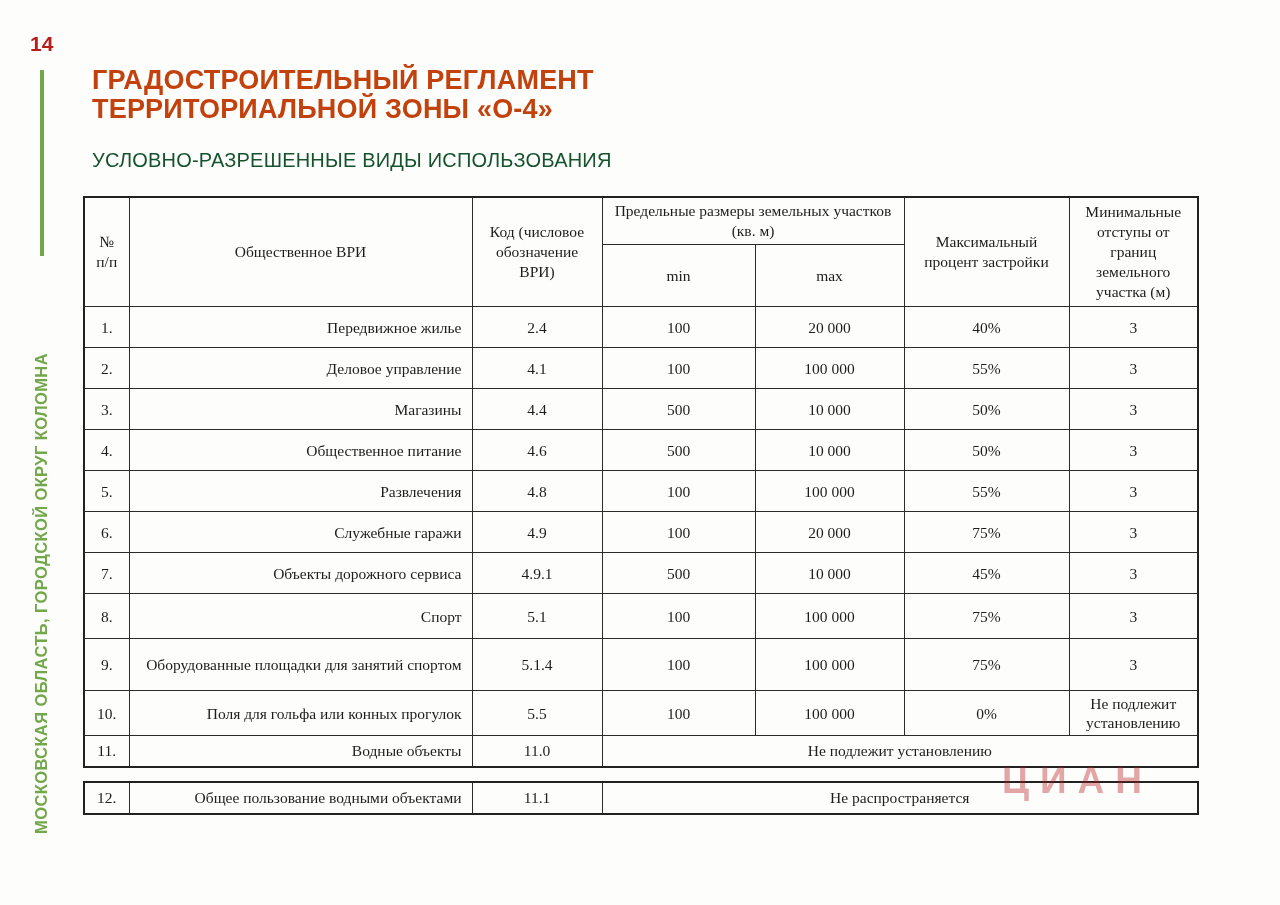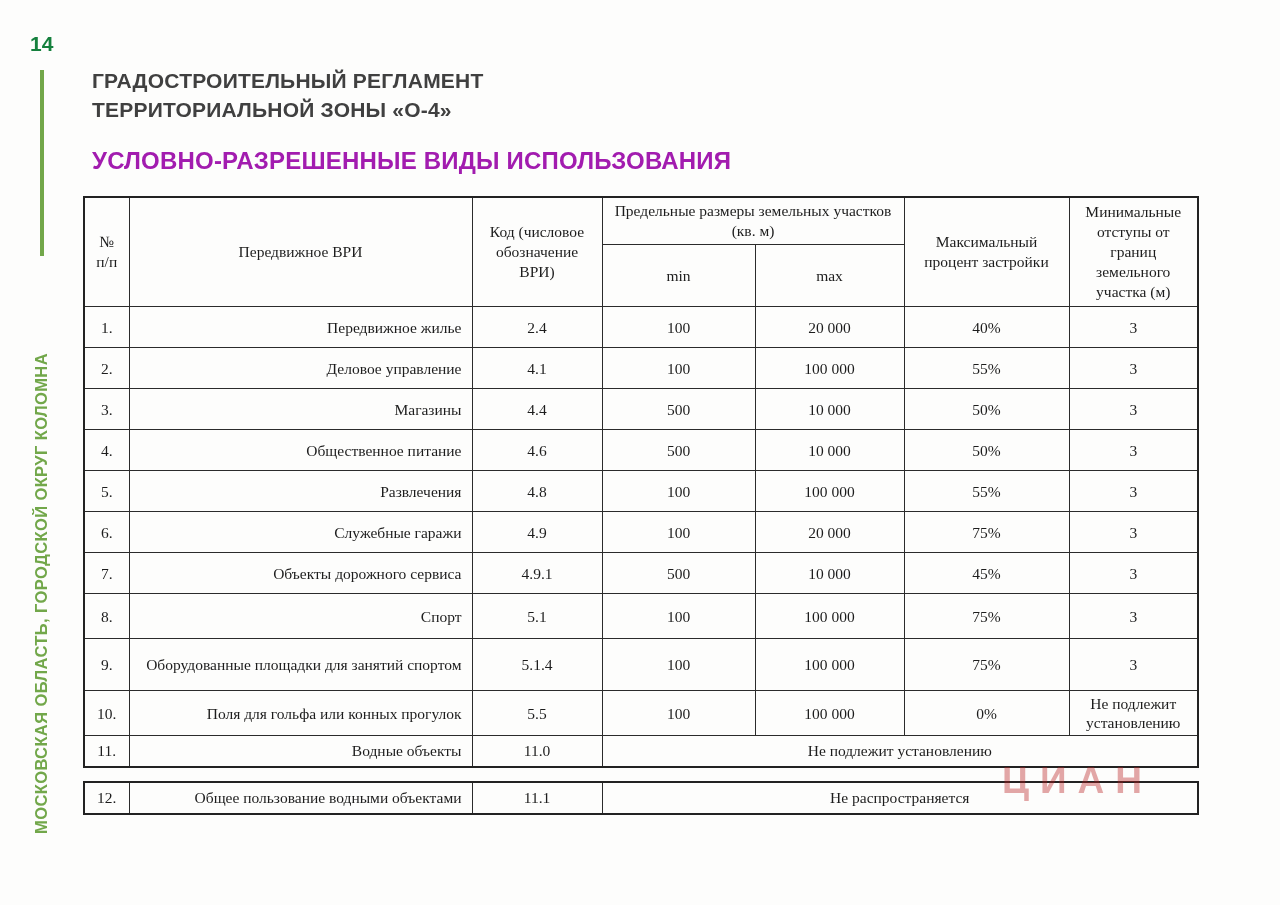--- a/index.html
+++ b/index.html
@@ -8,47 +8,47 @@
     width:1280px;height:905px;
     background:#fdfdfc;
     overflow:hidden;
     font-family:"Liberation Serif","DejaVu Serif",serif;
     color:#1d1d1d;
   }
   
   .page-number{
     position:absolute;left:30px;top:32px;
     font-family:"Liberation Sans","DejaVu Sans",sans-serif;
-    font-weight:bold;font-size:21px;color:#15803d;
+    font-weight:bold;font-size:21px;color:#b91c1c;
   }
   .green-rule{
     position:absolute;left:40px;top:70px;
     width:4px;height:186px;background:#72a74a;
   }
   .side-text{
     position:absolute;left:26px;top:266px;height:568px;width:30px;
     writing-mode:vertical-rl;transform:rotate(180deg);
     font-family:"Liberation Sans","DejaVu Sans",sans-serif;
     font-weight:bold;font-size:16.5px;letter-spacing:0.4px;
     color:#72a74a;white-space:nowrap;
     display:flex;align-items:center;
   }
   
   .content{position:absolute;left:83px;top:0;width:1114px;}
   h1.title{
     margin:66px 0 0 9px;
     font-family:"Liberation Sans","DejaVu Sans",sans-serif;
-    font-weight:bold;font-size:21px;line-height:29px;
-    letter-spacing:0.2px;color:#404040;
+    font-weight:bold;font-size:27px;line-height:29px;
+    letter-spacing:0.2px;color:#c2410c;
   }
   h2.subtitle{
     margin:25px 0 0 9px;
     font-family:"Liberation Sans","DejaVu Sans",sans-serif;
-    font-weight:bold;font-size:24px;line-height:23px;
-    letter-spacing:0.2px;color:#a21caf;
+    font-weight:normal;font-size:20px;line-height:23px;
+    letter-spacing:0.2px;color:#14532d;
   }
   
   table.reg{
     border-collapse:collapse;table-layout:fixed;
     width:1114px;margin-top:0;
     font-size:15.5px;line-height:19px;
   }
   table.t1{margin-top:24px;}
   table.t2{margin-top:13px;}
   table.reg th,table.reg td{
@@ -102,21 +102,21 @@
           <col style="width:130px">
         <col style="width:153px">
           <col style="width:149px">
           <col style="width:165px">
           <col style="width:129px">
       </colgroup>
       <thead>
         <tr class="hrow1">
           <th rowspan="2" class="prewrap">№
 п/п</th>
-          <th rowspan="2">Передвижное ВРИ</th>
+          <th rowspan="2">Общественное ВРИ</th>
           <th rowspan="2">Код (числовое обозначение ВРИ)</th>
           <th colspan="2">Предельные размеры земельных участков (кв. м)</th>
           <th rowspan="2">Максимальный процент застройки</th>
           <th rowspan="2">Минимальные отступы от границ земельного участка (м)</th>
         </tr>
         <tr class="hrow2">
           <th>min</th>
           <th>max</th>
         </tr>
       </thead>

